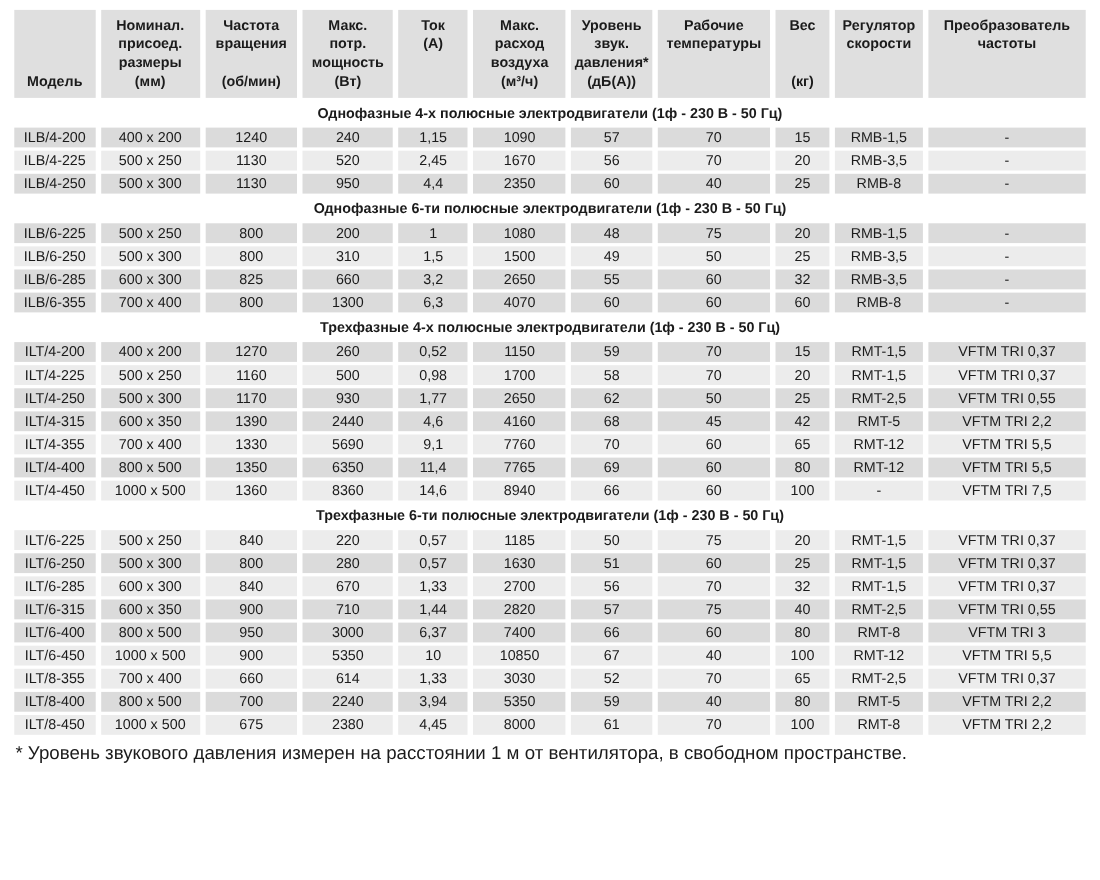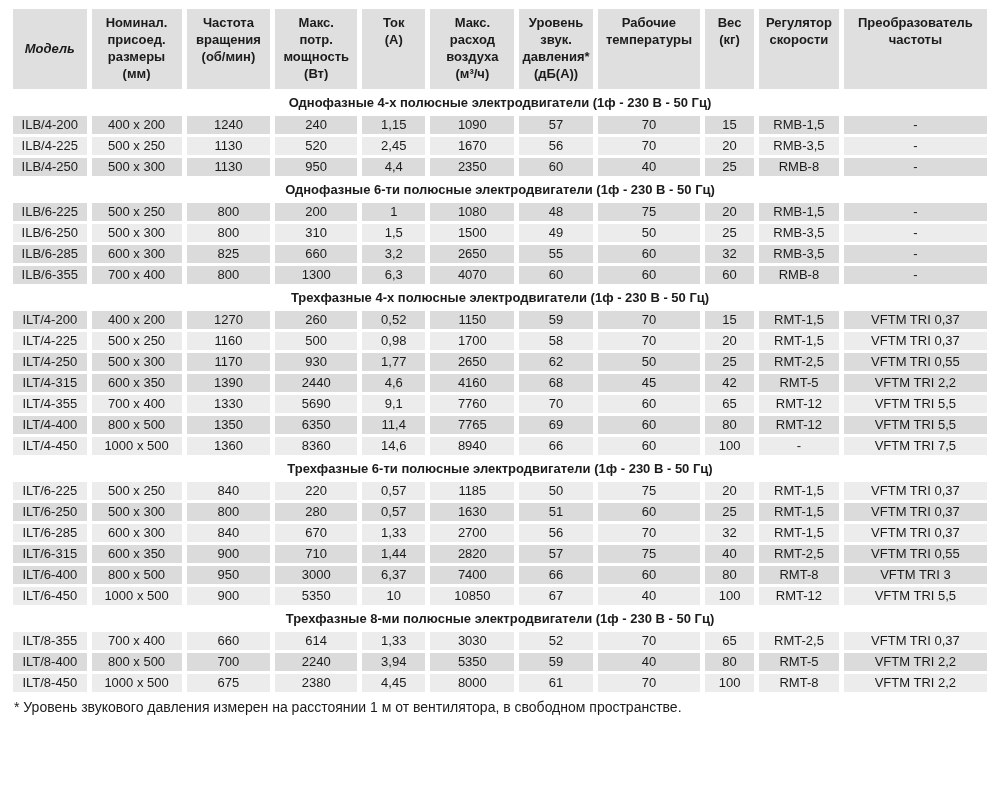--- a/index.html
+++ b/index.html
@@ -45,22 +45,22 @@
     font-size: 13px;
     line-height: 1.32;
     text-align: center;
     vertical-align: top;
   }
   .hcell {
     display: flex;
     flex-direction: column;
     height: 100%;
   }
-  .hcell.j-center { justify-content: center; font-style: italic; }
-  .hcell.j-split  { }
+  .hcell.j-center { justify-content: flex-end; }
+  .hcell.j-split  { justify-content: space-between; }
   .hcell.j-top    { justify-content: flex-start; }
   .hlabel, .hunit { white-space: pre-line; }
 
   td.data {
     height: 18px;
     box-sizing: border-box;
     padding: 1px 2px;
     font-size: 13px;
     text-align: center;
     vertical-align: middle;
@@ -73,21 +73,21 @@
   td.section-title {
     background: transparent;
     font-weight: bold;
     font-size: 13px;
     text-align: center;
     height: 18px;
     padding: 2px 0 1px 0;
     white-space: nowrap;
   }
   .footnote {
-    font-size: 14px;
+    font-size: 17px;
     padding: 4px 0 0 6px;
     color: #1b1b1b;
   }
 </style>
 </head>
 <body>
 
 <div class="page">
   <table class="spec">
     <colgroup>
@@ -445,23 +445,20 @@
           <td class="data">900</td>
           <td class="data">5350</td>
           <td class="data">10</td>
           <td class="data">10850</td>
           <td class="data">67</td>
           <td class="data">40</td>
           <td class="data">100</td>
           <td class="data">RMT-12</td>
           <td class="data">VFTM TRI 5,5</td>
         </tr>
-        <tr>
-          <td colspan="11" class="section-title">Трехфазные 8-ми полюсные электродвигатели (1ф - 230 В - 50 Гц)</td>
-        </tr>
         <tr class="light">
           <td class="data">ILT/8-355</td>
           <td class="data">700 x 400</td>
           <td class="data">660</td>
           <td class="data">614</td>
           <td class="data">1,33</td>
           <td class="data">3030</td>
           <td class="data">52</td>
           <td class="data">70</td>
           <td class="data">65</td>

